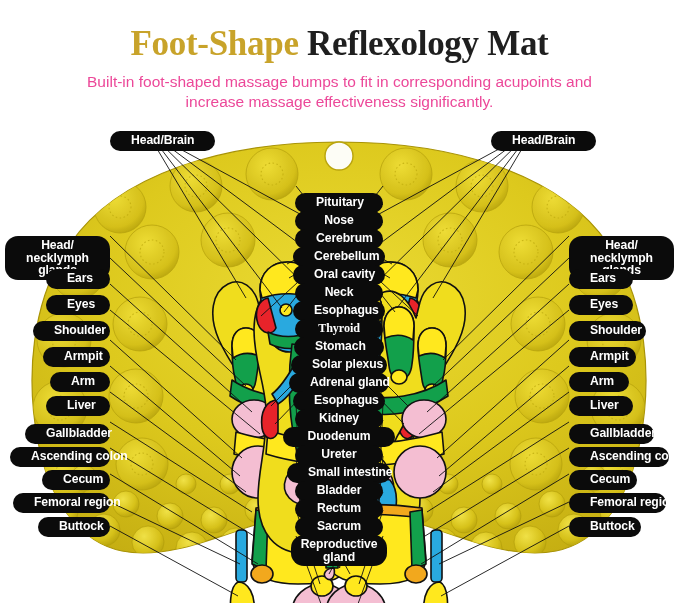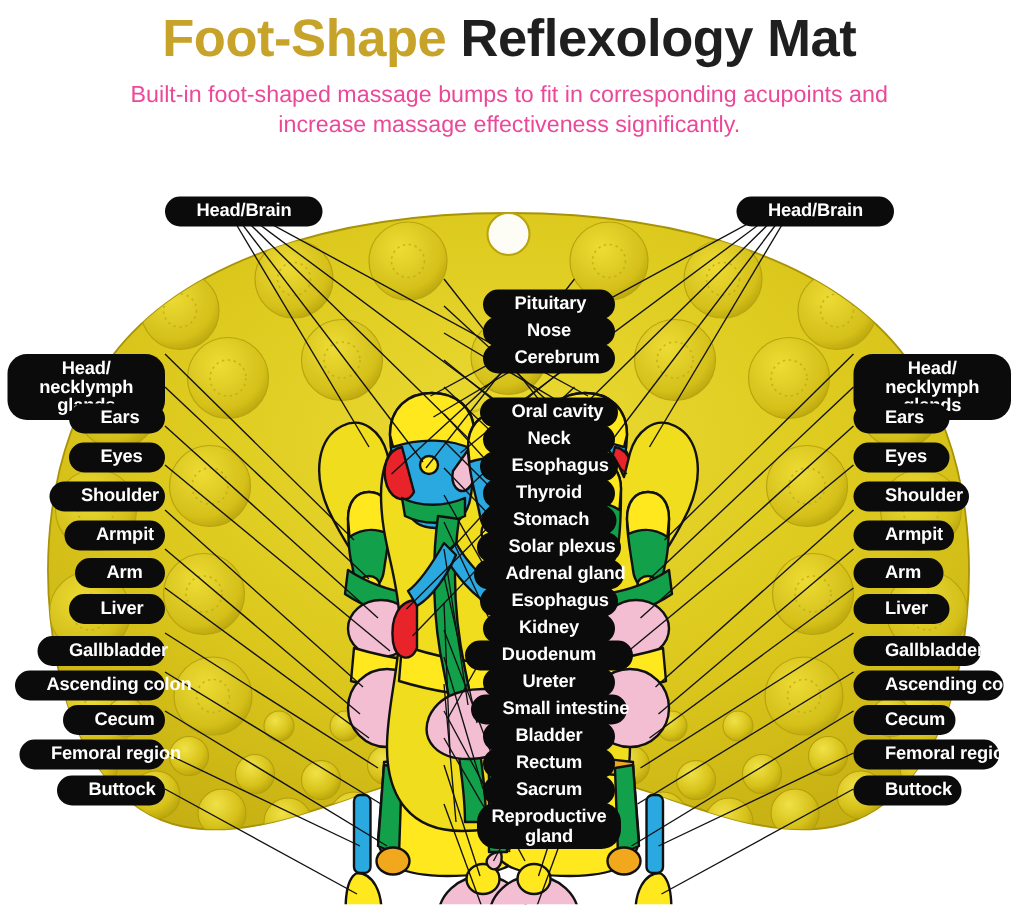--- a/index.html
+++ b/index.html
@@ -9,21 +9,21 @@
     font-family:"Liberation Sans", sans-serif;
     overflow:hidden;
     position:relative;
   }
   #root{position:relative;width:679px;height:603px;}
 
   
   .header{position:absolute;left:0;top:0;width:679px;text-align:center;}
   .title{
     font-size:35px;font-weight:700;letter-spacing:-0.3px;
-    line-height:44px;margin:0;padding-top:4px;white-space:nowrap;
+    line-height:44px;margin:0;padding-top:22px;white-space:nowrap;font-family:Liberation Serif, serif;
   }
   .title .gold{color:#c8a32a;}
   .title .dark{color:#1f1f1f;}
   .subtitle{
     margin:6px auto 0;width:540px;
     font-size:15.5px;line-height:20px;color:#ec4899;font-weight:400;
   }
 
   
   .stage{position:absolute;left:0;top:112px;width:679px;height:491px;}
@@ -39,21 +39,21 @@
     font-weight:700;
     line-height:13px;
     text-align:center;
     padding:3px 21px 4px;
     white-space:nowrap;
     box-sizing:border-box;
     letter-spacing:-0.1px;
     z-index:40;
   }
   .pill.two{white-space:normal;line-height:12.5px;padding:3px 9px 3px;border-radius:13px;}
-  .pill.center{transform:translateX(-50%);margin-left:27px;}
+  .pill.center{transform:translateX(-50%);}
 </style>
 </head>
 <body>
 
 <div id="root">
 
   <div class="header">
     <h1 class="title"><span class="gold">Foot-Shape</span><span class="dark"> Reflexology Mat</span></h1>
     <p class="subtitle">Built-in foot-shaped massage bumps to fit in corresponding acupoints and increase massage effectiveness significantly.</p>
   </div>
@@ -507,24 +507,25 @@
   <div class="pill" style="left:569px;top:396px;width:64px;">Liver</div>
   <div class="pill" style="left:569px;top:424px;width:85px;">Gallbladder</div>
   <div class="pill" style="left:569px;top:447px;width:100px;">Ascending colon</div>
   <div class="pill" style="left:569px;top:470px;width:68px;">Cecum</div>
   <div class="pill" style="left:569px;top:493px;width:97px;">Femoral region</div>
   <div class="pill" style="left:569px;top:517px;width:72px;">Buttock</div>
 
   <div class="pill center" style="left:339px;top:193px;width:88px;">Pituitary</div>
   <div class="pill center" style="left:339px;top:211px;width:88px;">Nose</div>
   <div class="pill center" style="left:339px;top:229px;width:88px;">Cerebrum</div>
+  <div class="pill center" style="left:339px;top:247px;width:92px;">Cerebellum</div>
   <div class="pill center" style="left:339px;top:265px;width:92px;">Oral cavity</div>
   <div class="pill center" style="left:339px;top:283px;width:88px;">Neck</div>
   <div class="pill center" style="left:339px;top:301px;width:92px;">Esophagus</div>
-  <div class="pill center" style="left:339px;top:319px;width:88px;">Thyroid</div>
+  <div class="pill center" style="left:339px;top:319px;width:88px;font-family:Liberation Serif, serif;">Thyroid</div>
   <div class="pill center" style="left:339px;top:337px;width:90px;">Stomach</div>
   <div class="pill center" style="left:339px;top:355px;width:96px;">Solar plexus</div>
   <div class="pill center" style="left:339px;top:373px;width:100px;">Adrenal gland</div>
   <div class="pill center" style="left:339px;top:391px;width:92px;">Esophagus</div>
   <div class="pill center" style="left:339px;top:409px;width:88px;">Kidney</div>
   <div class="pill center" style="left:339px;top:427px;width:112px;">Duodenum</div>
   <div class="pill center" style="left:339px;top:445px;width:88px;">Ureter</div>
   <div class="pill center" style="left:339px;top:463px;width:104px;">Small intestine</div>
   <div class="pill center" style="left:339px;top:481px;width:88px;">Bladder</div>
   <div class="pill center" style="left:339px;top:499px;width:88px;">Rectum</div>

